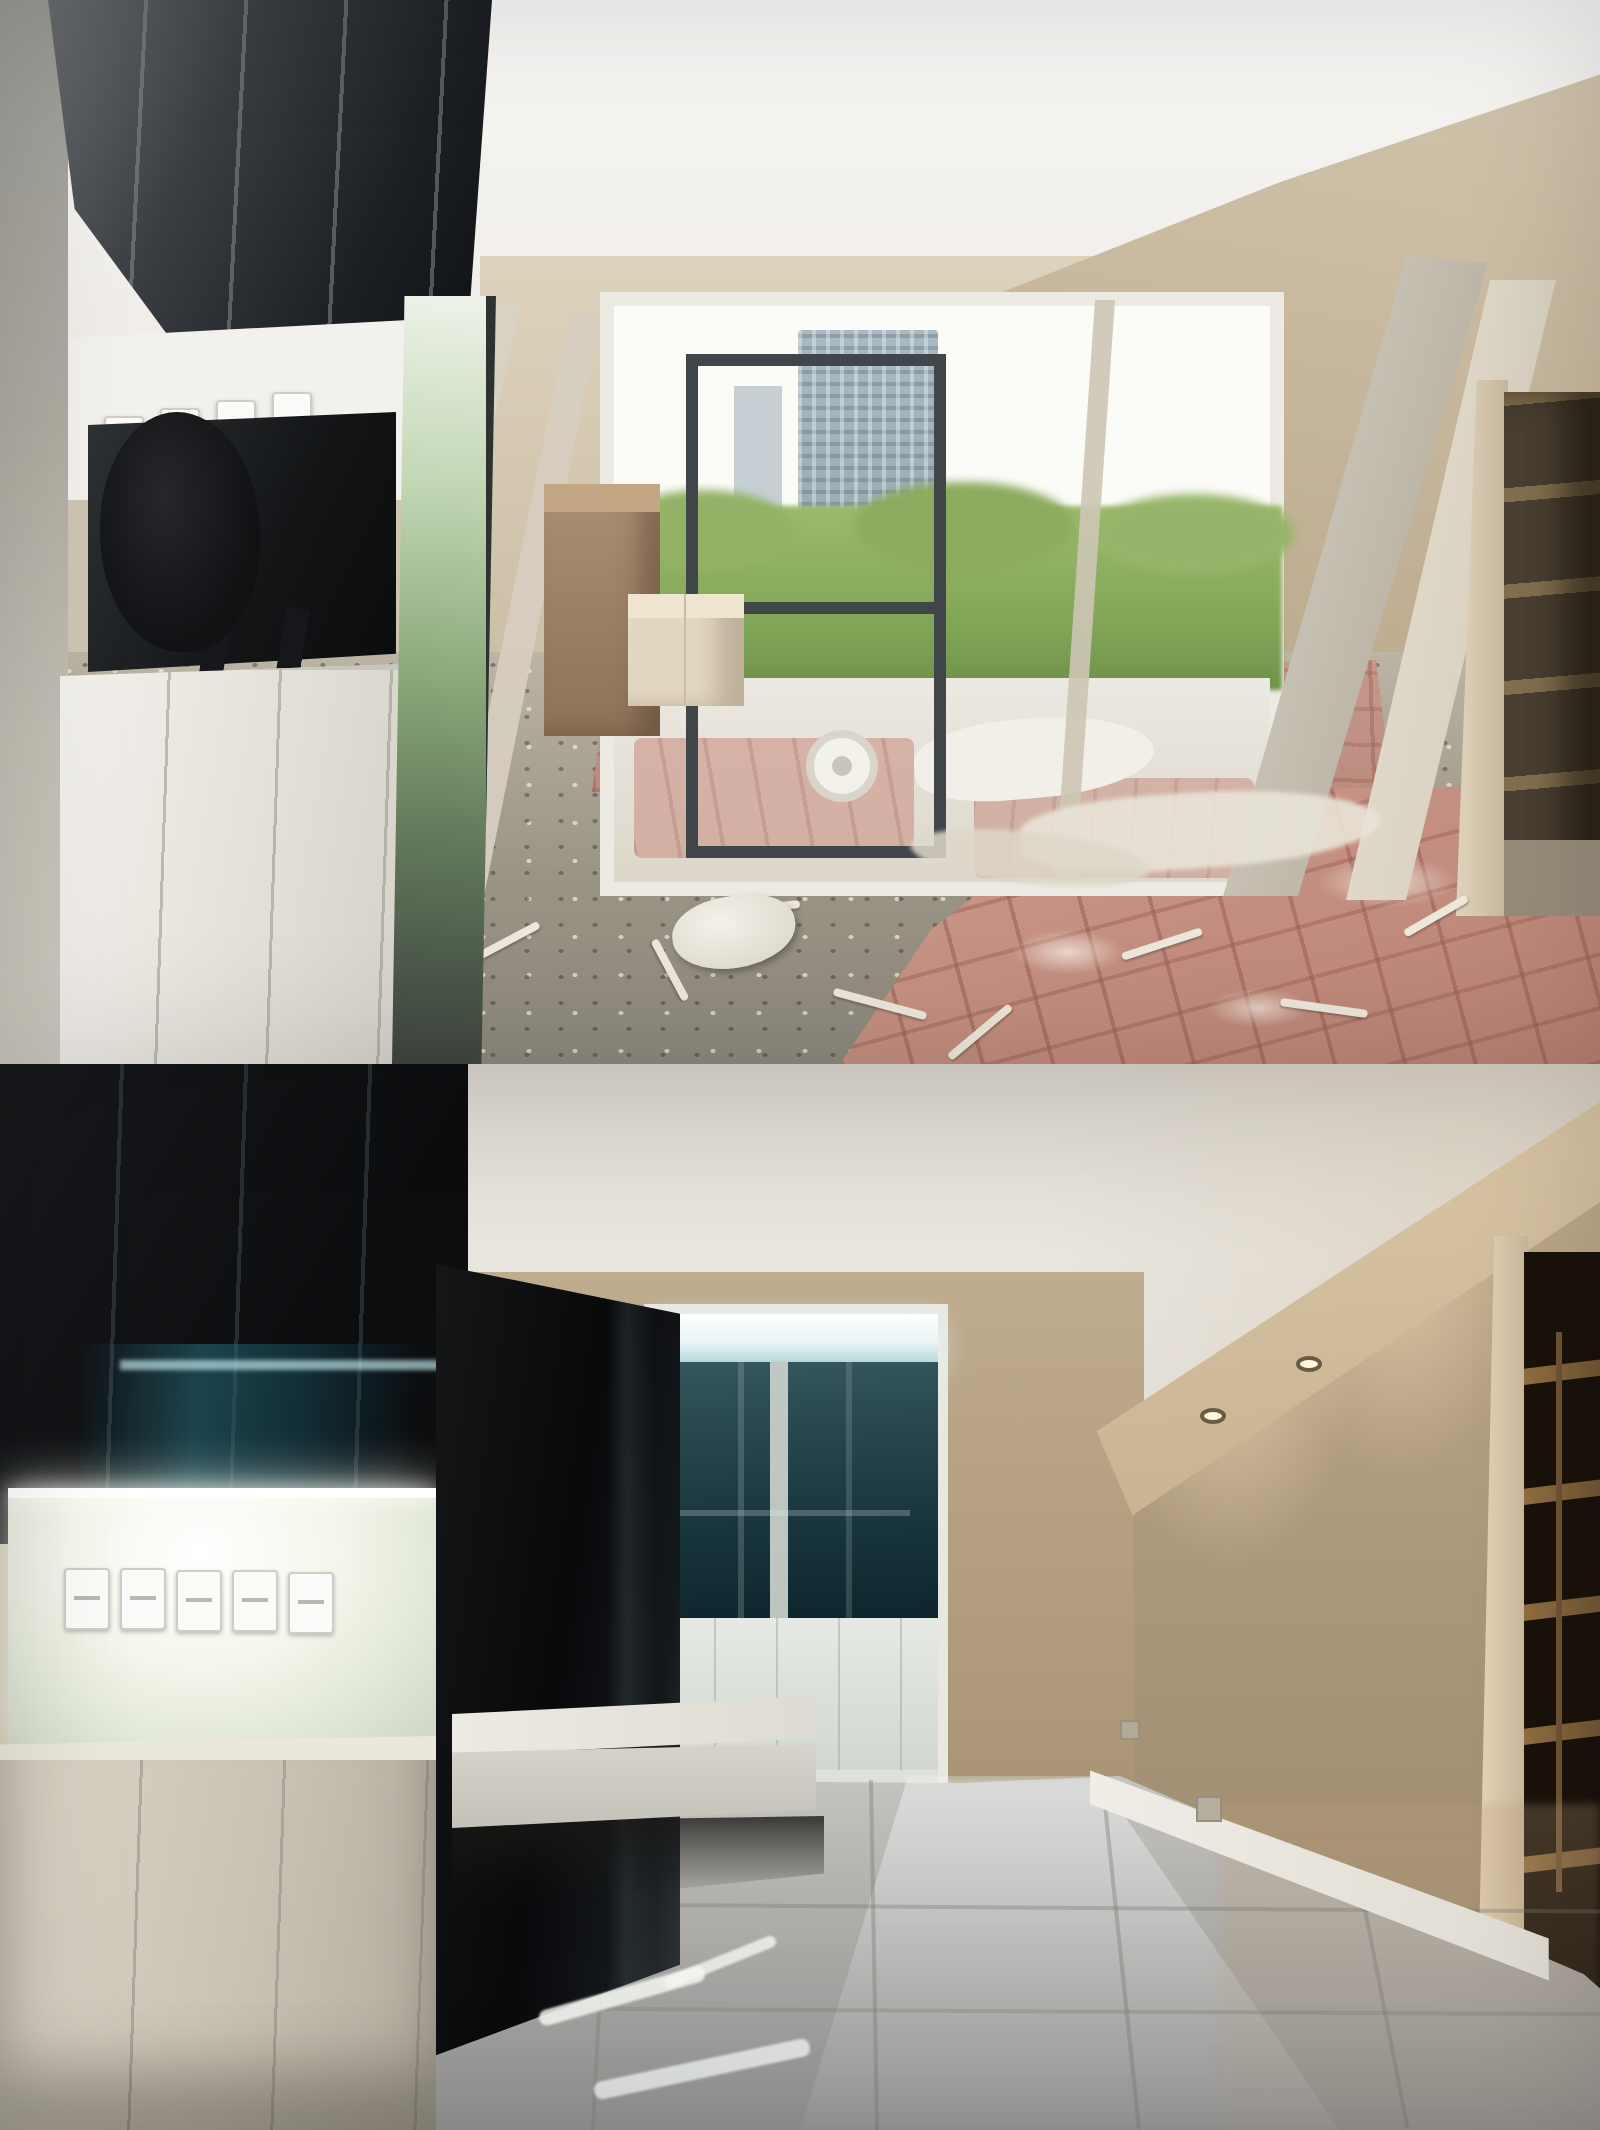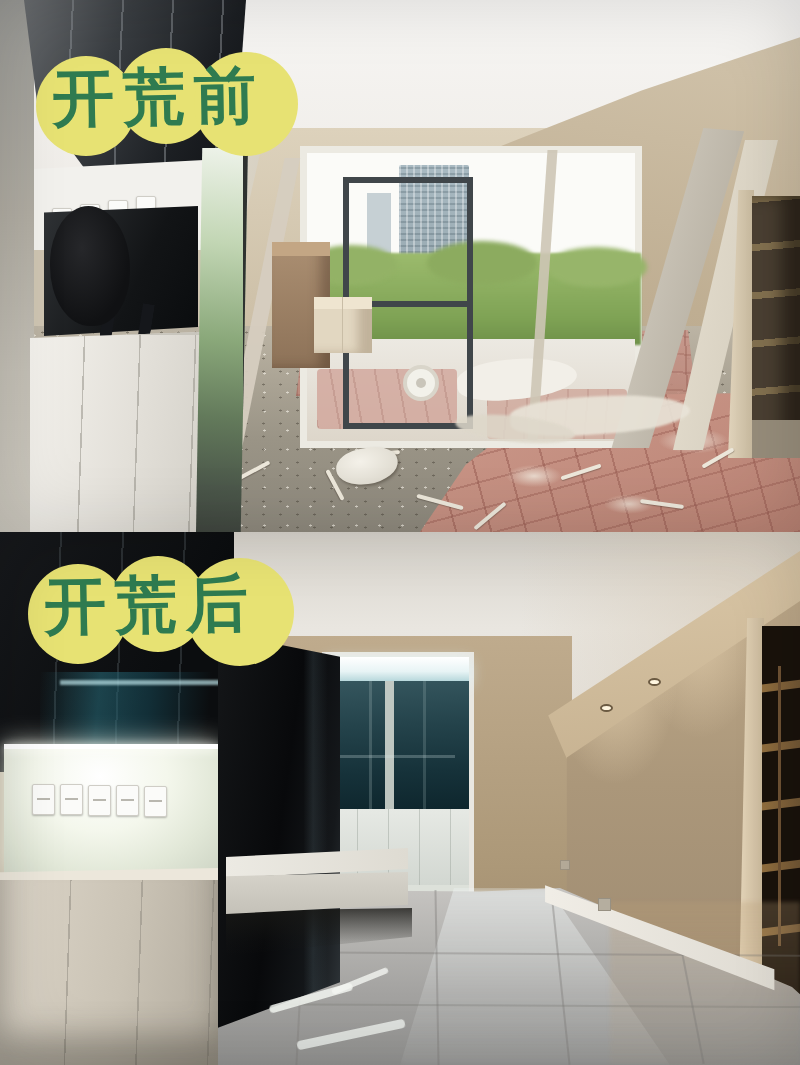--- a/index.html
+++ b/index.html
@@ -125,26 +125,20 @@
     <div class="abs" style="left:44px;top:206px;width:154px;height:130px;clip-path:polygon(0 5%,100% 0,100% 93%,0 100%);background:linear-gradient(115deg,#303336,#121416 60%,#0a0c0e);"></div>
     <div class="abs" style="left:92px;top:300px;width:50px;height:170px;border:12px solid #15171b;border-top:none;border-radius:0 0 46% 52%;transform:rotate(9deg);"></div>
     <div class="abs" style="left:50px;top:206px;width:80px;height:120px;border-radius:48% 52% 45% 50%;background:radial-gradient(at 40% 35%,#26272a,#101113 70%);"></div>
 
     <div class="abs" style="left:30px;top:332px;width:172px;height:200px;clip-path:polygon(0 3%,100% 0,100% 100%,0 100%);
       background-image:repeating-linear-gradient(92deg,transparent 0 54px,rgba(150,147,138,.55) 54px 55.5px),linear-gradient(100deg,#f4f2ed,#e2dfd8 60%,#d4d1c9);box-shadow:inset 0 3px 0 #c8c5bc;"></div>
 
     <div class="abs" style="left:196px;top:148px;width:52px;height:384px;clip-path:polygon(12% 0,100% 0,86% 100%,0 100%);
       background:linear-gradient(185deg,#eef3ea,#c2d6b4 25%,#8aa87a 50%,#637a5b 70%,#4b574a 88%,#3f453e);box-shadow:inset -5px 0 0 #2e3230;"></div>
 
-    <div class="badge" style="left:36px;top:46px;">
-      <div class="bub" style="left:0;top:10px;width:100px;height:100px;"></div>
-      <div class="bub" style="left:82px;top:2px;width:96px;height:96px;"></div>
-      <div class="bub" style="left:158px;top:6px;width:104px;height:104px;"></div>
-      <div class="badge-text">开荒前</div>
-    </div>
   </div>
 
   <div class="photo" id="photo-after" style="top:532px;height:533px;">
 
     <div class="abs" style="left:0;top:0;width:800px;height:212px;background:linear-gradient(180deg,#d7d3cb,#e9e6e0 45%,#e4e0d9);"></div>
     <div class="abs" style="left:520px;top:0;width:280px;height:200px;background:linear-gradient(90deg,transparent,#d9cebd 70%);opacity:.6;"></div>
     <div class="abs" style="left:404px;top:116px;width:10px;height:12px;background:#967052;border-radius:0 0 40% 40%;"></div>
 
     <div class="abs" style="left:222px;top:104px;width:350px;height:330px;background:linear-gradient(180deg,#bfab8d,#ac9878 70%,#a08c70);"></div>
 
@@ -224,21 +218,15 @@
       background-image:linear-gradient(90deg,transparent 0 70%,rgba(130,160,170,.15) 78%,transparent 90%),linear-gradient(98deg,#141618 0,#08090b 50%,#15181b 80%,#2e3438 97%);"></div>
 
     <div class="abs" style="left:226px;top:376px;width:186px;height:48px;clip-path:polygon(0 6%,100% 0,100% 60%,0 100%);background:linear-gradient(180deg,rgba(25,25,22,.8),rgba(25,25,22,.15) 70%,transparent);"></div>
     <div class="abs" style="left:226px;top:316px;width:182px;height:30px;clip-path:polygon(0 30%,100% 0,100% 70%,0 100%);background:linear-gradient(90deg,#eceae3,#dedbd2);"></div>
     <div class="abs" style="left:226px;top:340px;width:182px;height:42px;clip-path:polygon(0 10%,100% 0,100% 78%,0 100%);background:linear-gradient(180deg,#d6d3ca,#c4c1b8);"></div>
 
     <div class="abs" style="left:268px;top:462px;width:86px;height:8px;border-radius:4px;background:#f2f5f0;opacity:.85;transform:rotate(-16deg);filter:blur(.5px);"></div>
     <div class="abs" style="left:296px;top:498px;width:110px;height:9px;border-radius:4px;background:#eef2ee;opacity:.8;transform:rotate(-12deg);filter:blur(.5px);"></div>
     <div class="abs" style="left:330px;top:446px;width:60px;height:6px;border-radius:3px;background:#f4f6f2;opacity:.8;transform:rotate(-22deg);filter:blur(.5px);"></div>
 
-    <div class="badge" style="left:28px;top:22px;">
-      <div class="bub" style="left:0;top:10px;width:100px;height:100px;"></div>
-      <div class="bub" style="left:82px;top:2px;width:96px;height:96px;"></div>
-      <div class="bub" style="left:158px;top:4px;width:108px;height:108px;"></div>
-      <div class="badge-text">开荒后</div>
-    </div>
   </div>
 
 </div>
 
 </body></html>

